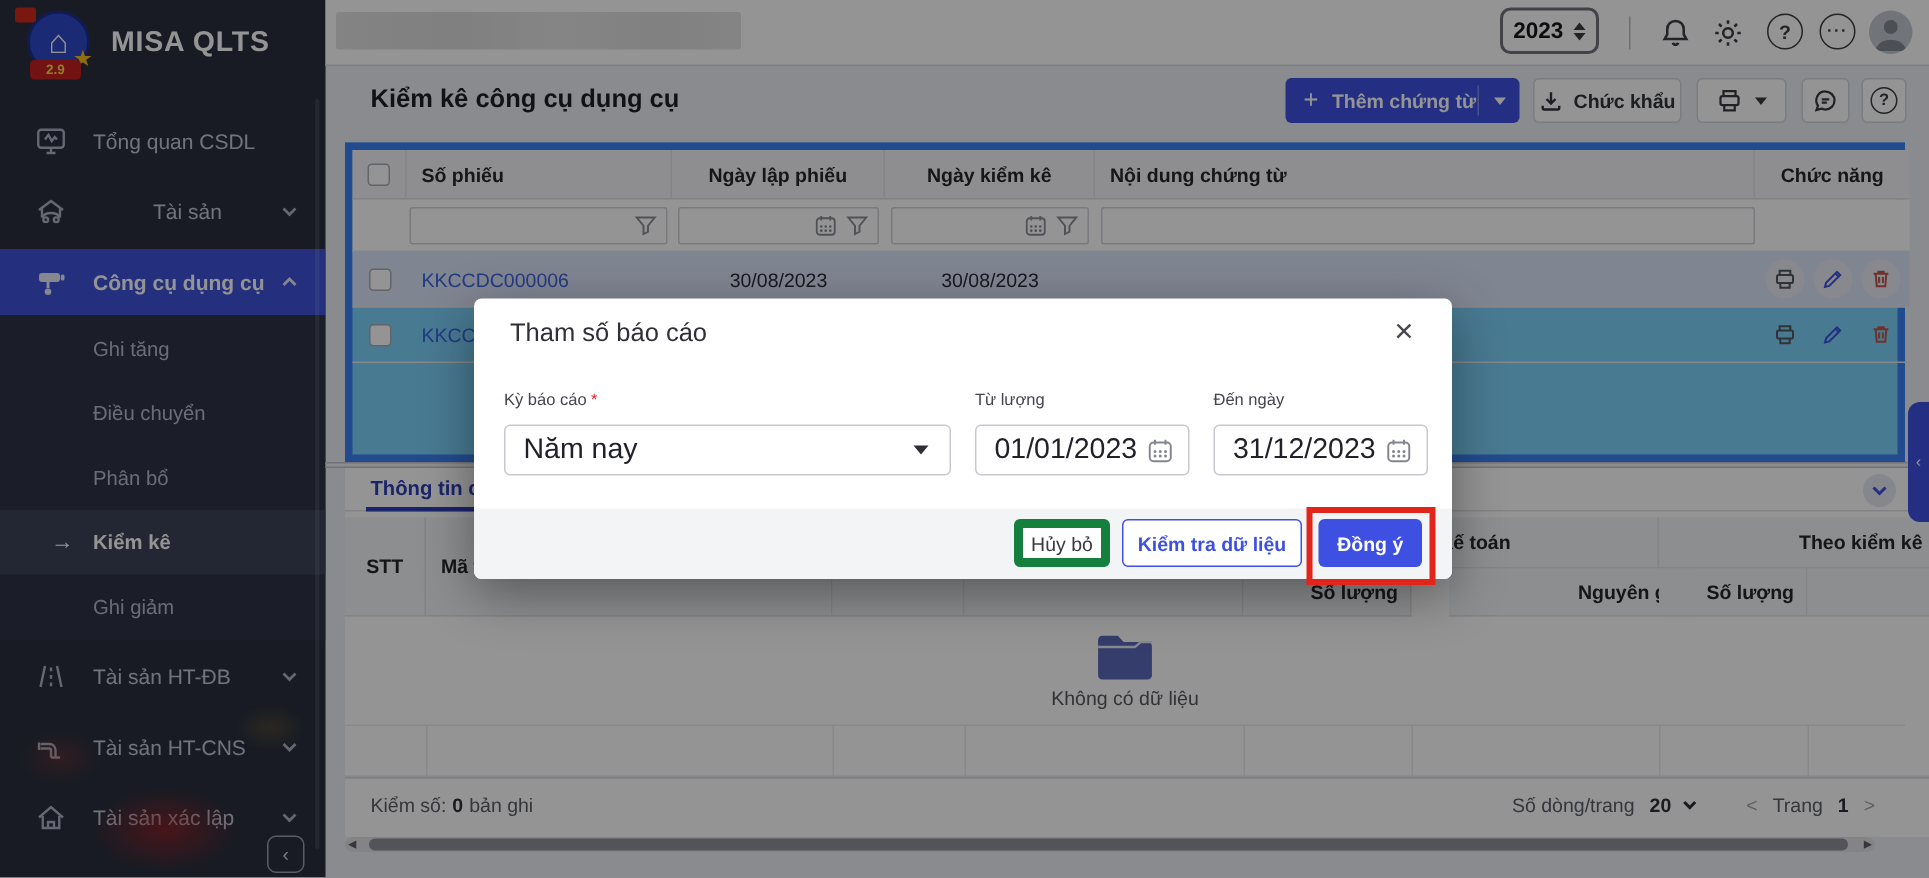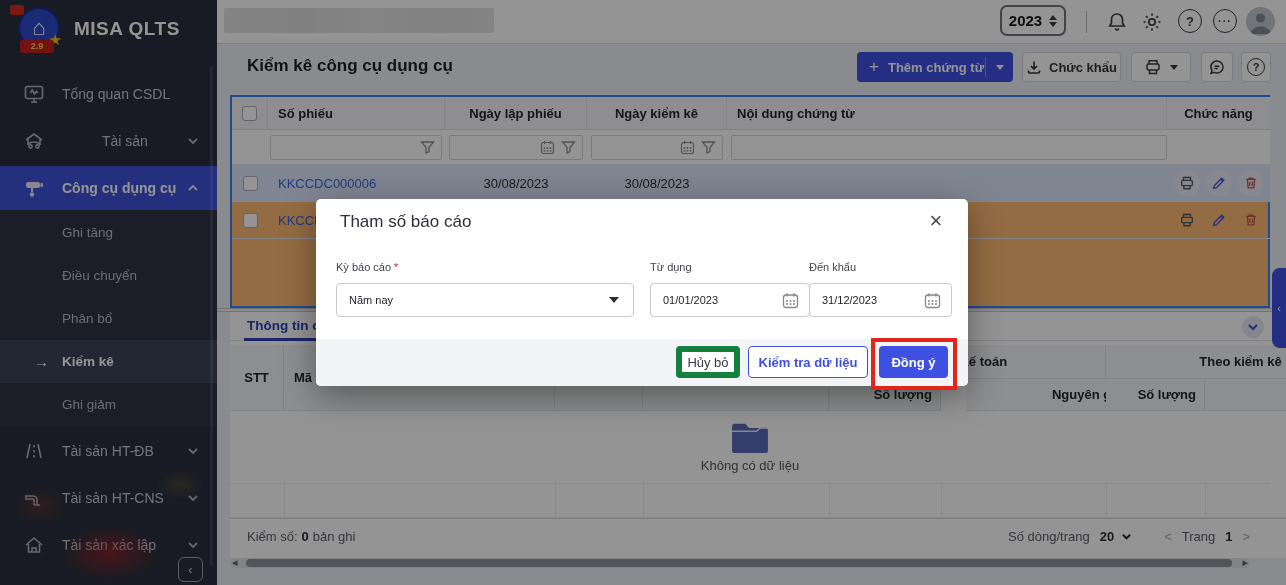--- a/index.html
+++ b/index.html
@@ -64,21 +64,21 @@
            color:#fff;display:flex;align-items:center;cursor:pointer;}
   .btn-add .plus{font-size:17px;margin-left:12px;font-weight:normal;}
   .btn-add .lbl{font-size:13px;font-weight:bold;margin-left:9px;}
   .btn-add .div{position:absolute;right:27px;top:5px;width:1px;height:20px;background:rgba(255,255,255,.35);}
   .btn-add .car{position:absolute;right:9px;top:13px;width:0;height:0;border-left:4.5px solid transparent;border-right:4.5px solid transparent;border-top:5px solid #fff;}
   .btn-light{position:absolute;top:52px;height:30px;background:#fff;border:1px solid #d5d6dc;border-radius:4px;
              box-sizing:border-box;display:flex;align-items:center;justify-content:center;cursor:pointer;color:#33343b;}
   .btn-light .lbl{font-size:13px;font-weight:bold;margin-left:7px;}
 
   
-  .card{position:absolute;left:230px;top:95px;width:1040px;height:213px;background:#fdba74;border:2px solid #3b82f6;box-sizing:border-box;}
+  .card{position:absolute;left:230px;top:95px;width:1040px;height:213px;background:#7dd3fc;border:5px solid #3b82f6;box-sizing:border-box;}
   .thead{position:absolute;left:0;top:0;width:1038px;height:33px;background:#f4f5f8;border-bottom:1px solid #e0e1e6;box-sizing:border-box;}
   .th{position:absolute;top:0;height:33px;display:flex;align-items:center;font-weight:bold;color:#26272e;
       border-right:1px solid #e3e4e9;box-sizing:border-box;padding:0 10px;}
   .frow{position:absolute;left:0;top:33px;width:1038px;height:35px;border-bottom:1px solid #e6e7ec;box-sizing:border-box;background:#fff;}
   .fin{position:absolute;top:5px;height:25px;border:1px solid #d2d3da;border-radius:2px;background:#fff;
        display:flex;align-items:center;justify-content:flex-end;box-sizing:border-box;cursor:text;}
   .fin .fic{width:15px;height:15px;color:#8b8d96;margin-right:6px;}
   .trow{position:absolute;left:0;width:1038px;height:37px;border-bottom:1px solid #e8e9ee;box-sizing:border-box;display:flex;align-items:center;}
   .trow.sel{background:#dde6fb;}
   .cb{width:15px;height:15px;border:1.6px solid #a7acb9;border-radius:3px;background:#fff;box-sizing:border-box;cursor:pointer;}
@@ -118,21 +118,21 @@
   .overlay{position:absolute;left:0;top:0;width:1286px;height:585px;background:rgba(0,0,0,.42);z-index:50;}
   .modal{position:absolute;left:316px;top:199px;width:652px;height:187px;background:#fff;border-radius:5px;
          box-shadow:0 10px 34px rgba(0,0,0,.38);z-index:60;}
   .m-title{position:absolute;left:24px;top:13px;font-size:17px;color:#2e2f37;}
   .m-close{position:absolute;left:606px;top:8px;width:28px;height:28px;font-size:22px;color:#47484f;
            display:flex;align-items:center;justify-content:center;cursor:pointer;}
   .m-label{position:absolute;top:62px;font-size:11px;color:#43444c;}
   .m-star{color:#e02020;margin-left:3px;}
   .m-field{position:absolute;top:84px;height:34px;border:1px solid #c8c9d0;border-radius:4px;background:#fff;
            box-sizing:border-box;display:flex;align-items:center;cursor:pointer;}
-  .m-field .val{font-size:11px;color:#212229;margin-left:12px;flex:1;}
+  .m-field .val{font-size:19px;color:#212229;margin-left:12px;flex:1;}
   .m-caret{width:0;height:0;border-left:5px solid transparent;border-right:5px solid transparent;border-top:6px solid #2e2f35;margin-right:14px;}
   .m-cal{width:17px;height:17px;color:#84868f;margin-right:10px;flex:none;}
   .m-footer{position:absolute;left:0;top:140px;width:652px;height:47px;background:#f3f4f6;border-radius:0 0 5px 5px;}
   .m-btn{position:absolute;top:7px;height:32px;border-radius:4px;box-sizing:border-box;display:flex;
          align-items:center;justify-content:center;font-size:13px;cursor:pointer;}
   .m-cancel{left:360px;width:64px;background:#fff;border:6px solid #15803d;color:#3a3b42;}
   .m-check{left:432px;width:120px;background:#fff;border:1px solid #3e50e2;color:#3e50e2;font-weight:bold;}
   .m-ok{left:563px;width:69px;background:#3e50e2;color:#fff;font-weight:bold;}
   .annotation{position:absolute;left:871px;top:338px;width:78px;height:44px;border:4px solid #e1251b;z-index:70;}
   svg{display:block;}
@@ -546,29 +546,29 @@
 
   <div class="overlay"></div>
 
   <div class="modal">
     <div class="m-title">Tham số báo cáo</div>
     <div class="m-close">×</div>
 
     <div class="m-label" style="left:20px;">
       <span>Kỳ báo cáo</span><span class="m-star">*</span>
     </div>
-    <div class="m-label" style="left:334px;">Từ dụng</div>
-    <div class="m-label" style="left:493px;">Đến khẩu</div>
+    <div class="m-label" style="left:334px;">Từ lượng</div>
+    <div class="m-label" style="left:493px;">Đến ngày</div>
 
     <div class="m-field" style="left:20px;width:298px;">
       <span class="val">Năm nay</span>
       <span class="m-caret"></span>
     </div>
 
-    <div class="m-field" style="left:334px;width:160px;">
+    <div class="m-field" style="left:334px;width:143px;">
       <span class="val">01/01/2023</span>
       <span class="m-cal">
         <svg viewBox="0 0 17 17" width="17" height="17" fill="none" stroke="currentColor" stroke-width="1.3">
             <rect x="1.5" y="3" width="14" height="12.5" rx="2.5"></rect>
             <path d="M5 1.2v3.3M12 1.2v3.3"></path>
             <path d="M5 9h.01M8.5 9h.01M12 9h.01M5 12h.01M8.5 12h.01M12 12h.01" stroke-width="2" stroke-linecap="round"></path>
           </svg>
         </span>
     </div>
 

